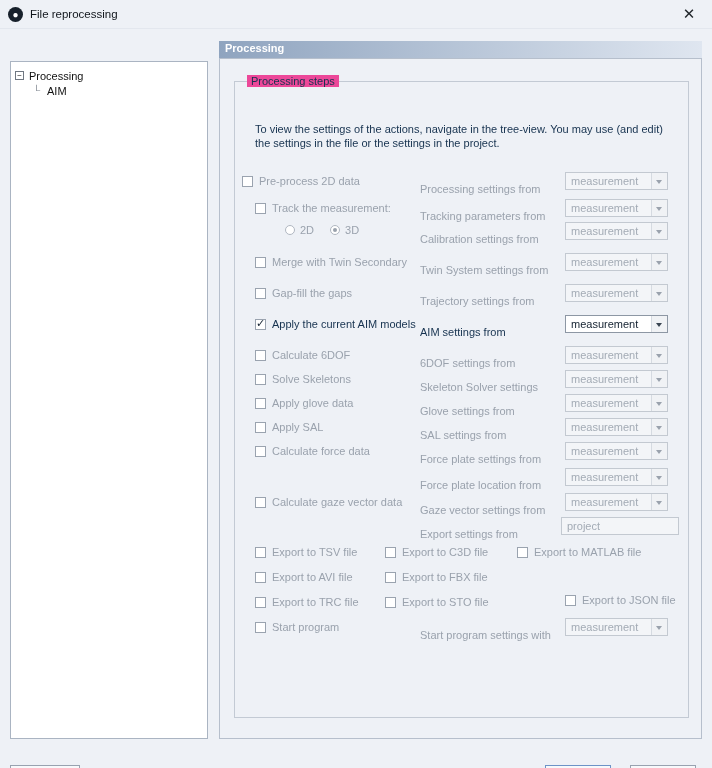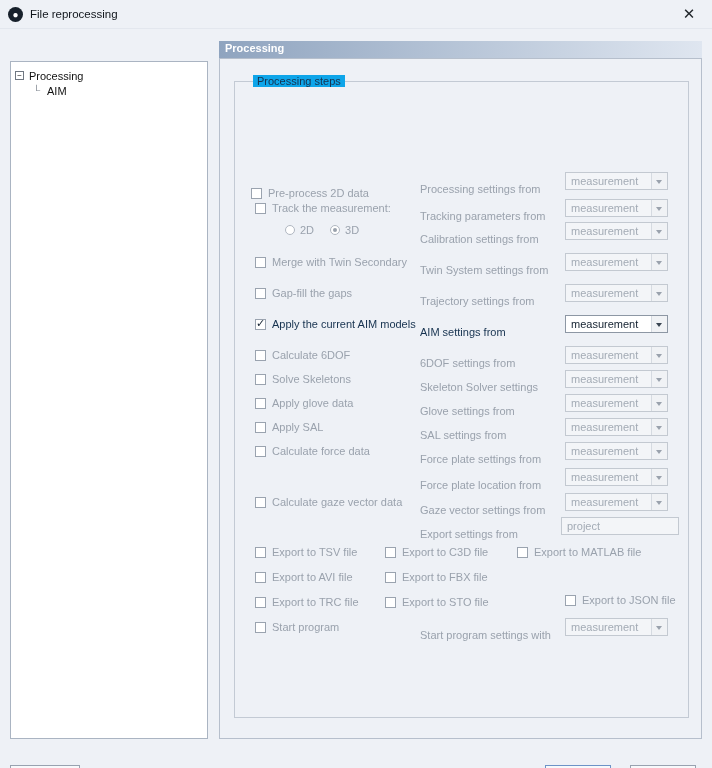--- a/index.html
+++ b/index.html
@@ -137,23 +137,23 @@
     position: absolute;
     left: 14px;
     top: 22px;
     width: 455px;
     height: 637px;
     border: 1px solid #c3cad4;
     box-sizing: border-box;
   }
   .group-title {
     position: absolute;
-    left: 18px;
+    left: 12px;
     top: -7px;
-    background: #0ea5e9;
+    background: #ec4899;
     padding: 0 4px;
     font-size: 11px;
     color: #16324f;
   }
 
   .desc1 {
     position: absolute;
     left: 20px;
     top: 14px;
     font-size: 11px;
@@ -333,24 +333,25 @@
       <span class="tree-dash">└</span>
       <span class="tree-label">AIM</span>
     </div>
   </div>
 
   <div class="proc-header">Processing</div>
 
   <div class="proc-panel">
     <div class="group-box">
       <div class="group-title">Processing steps</div>
+      <div class="desc2">To view the settings of the actions, navigate in the tree-view. You may use (and edit) the settings in the file or the settings in the project.</div>
 
       <div class="rows">
 
-        <div class="row" style="left:16px; top:0px;margin-top:12px;">
+        <div class="row" style="left:7px; top:0px;">
           <div class="chk-wrap">
             <span class="checkbox"></span>
             <span class="chk-label">Pre-process 2D data</span>
           </div>
         </div>
         <div class="row" style="left:185px; top:0px;">
           <div class="field-label">Processing settings from</div>
         </div>
         <div class="combo" style="left:330px; top:2px;">
           <span class="val">measurement</span>

